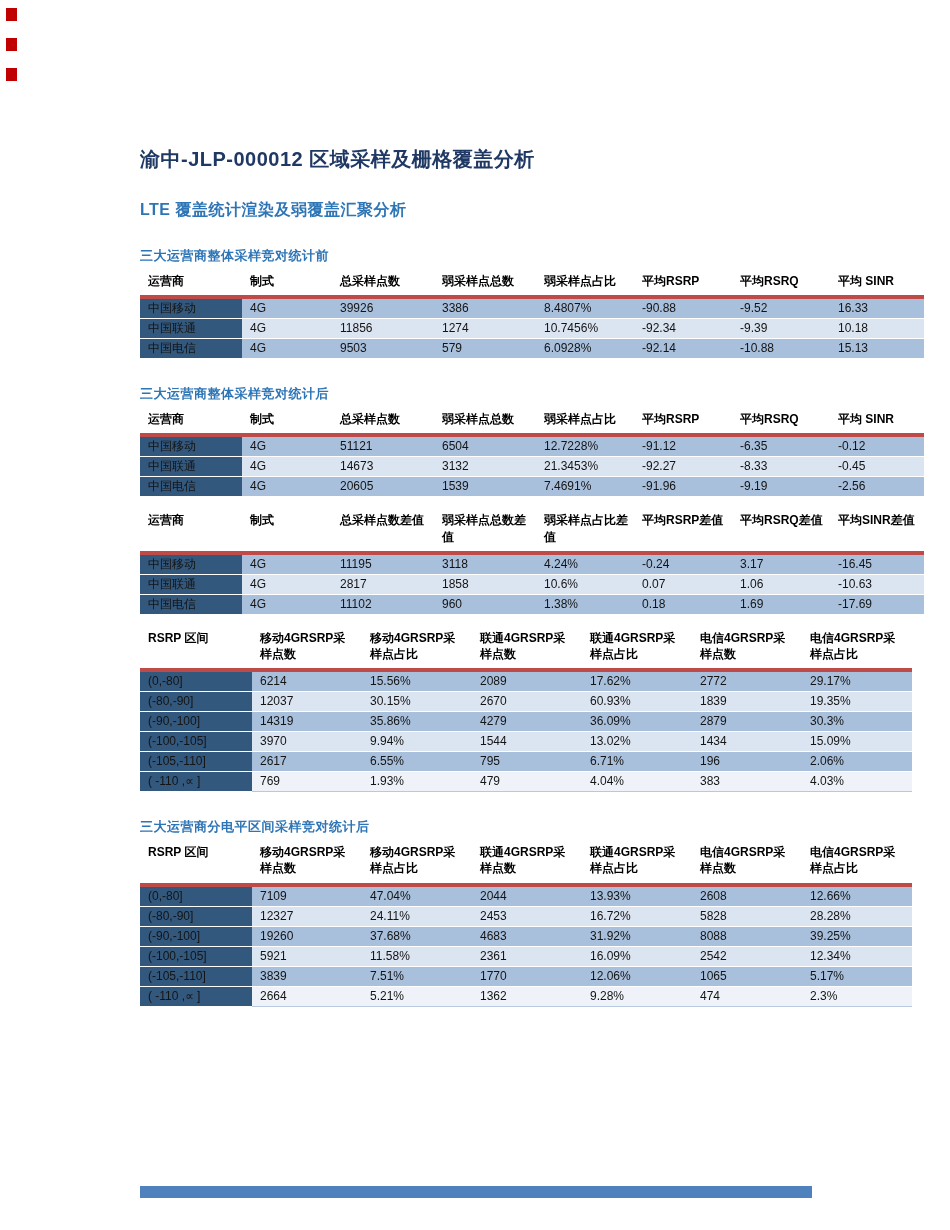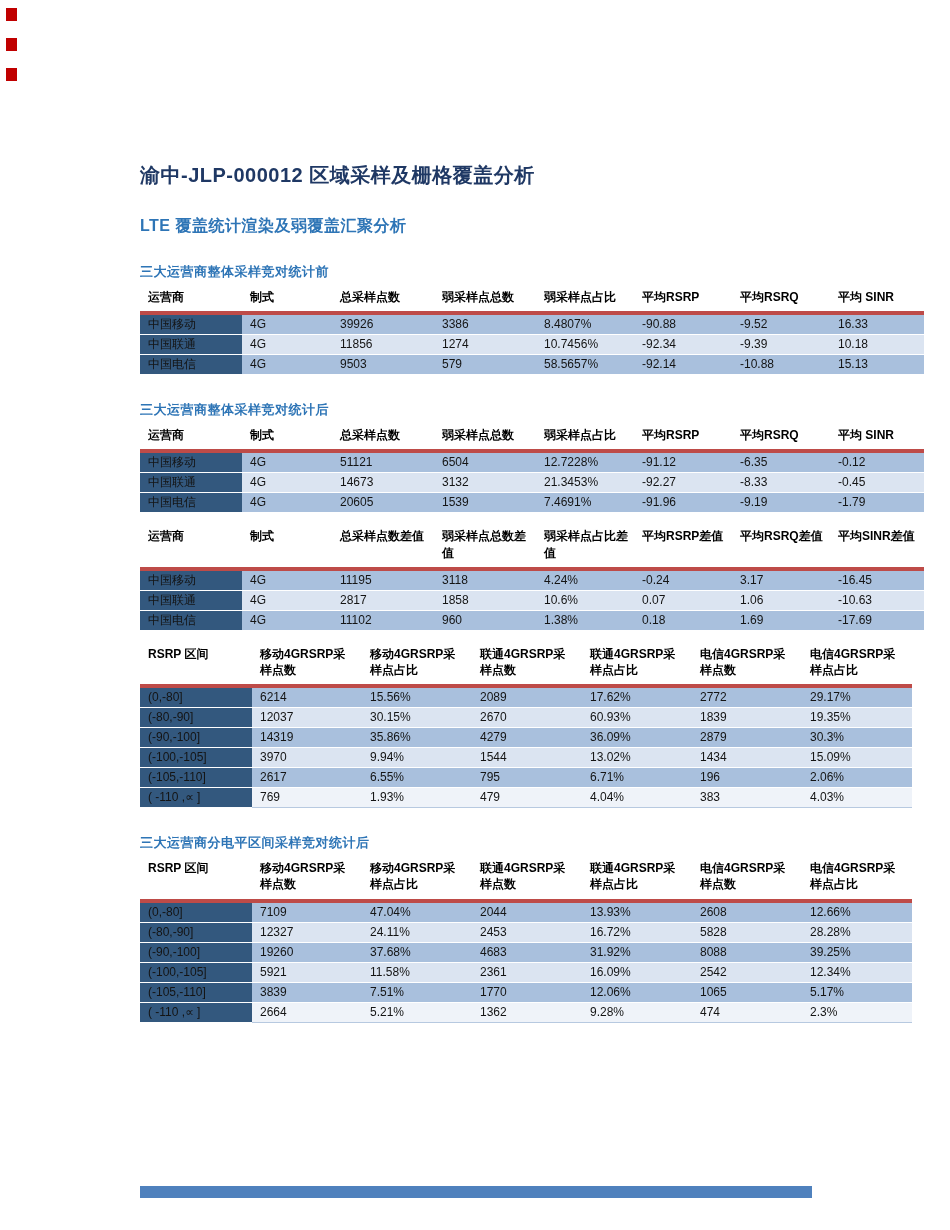--- a/index.html
+++ b/index.html
@@ -17,21 +17,21 @@
     width:11px;
     height:13px;
     background:var(--c-edge-mark,#C00000);
   }
   .edge-mark.m1{top:8px;}
   .edge-mark.m2{top:38px;}
   .edge-mark.m3{top:68px;}
   .content{
     position:absolute;
     left:140px;
-    top:16px;
+    top:0;
     width:680px;
   }
   h1.page-title{
     margin:146px 0 0 0;
     font-size:20px;
     font-weight:bold;
     color:var(--c-title,#1F3864);
     letter-spacing:0.5px;
   }
   h2.page-subtitle{
@@ -152,21 +152,21 @@
               <td>10.7456%</td>
               <td>-92.34</td>
               <td>-9.39</td>
               <td>10.18</td>
             </tr>
             <tr class="band-med">
               <td class="firstcol">中国电信</td>
               <td>4G</td>
               <td>9503</td>
               <td>579</td>
-              <td>58.5657%</td>
+              <td>6.0928%</td>
               <td>-92.14</td>
               <td>-10.88</td>
               <td>15.13</td>
             </tr>
           </tbody>
         </table>
         <h3 class="section-heading">三大运营商整体采样竞对统计后</h3>
         <table class="data-table cols8">
           <thead>
             <tr>
@@ -202,21 +202,21 @@
               <td>-0.45</td>
             </tr>
             <tr class="band-med">
               <td class="firstcol">中国电信</td>
               <td>4G</td>
               <td>20605</td>
               <td>1539</td>
               <td>7.4691%</td>
               <td>-91.96</td>
               <td>-9.19</td>
-              <td>-1.79</td>
+              <td>-2.56</td>
             </tr>
           </tbody>
         </table>
         <table class="data-table cols8">
           <thead>
             <tr>
               <th>运营商</th>
               <th>制式</th>
               <th>总采样点数差值</th>
               <th>弱采样点总数差值</th>

